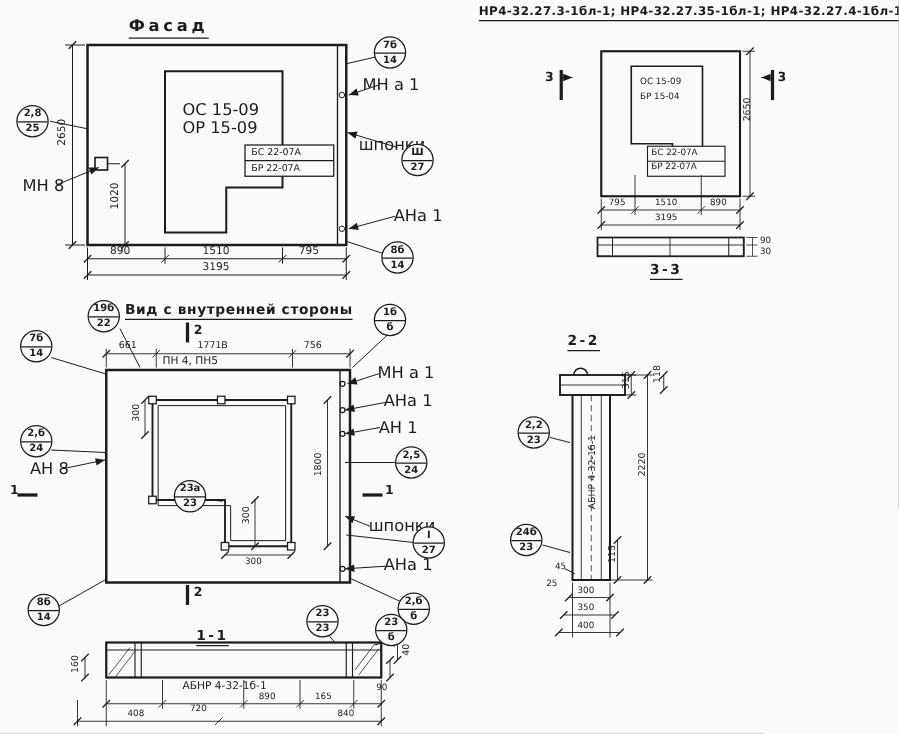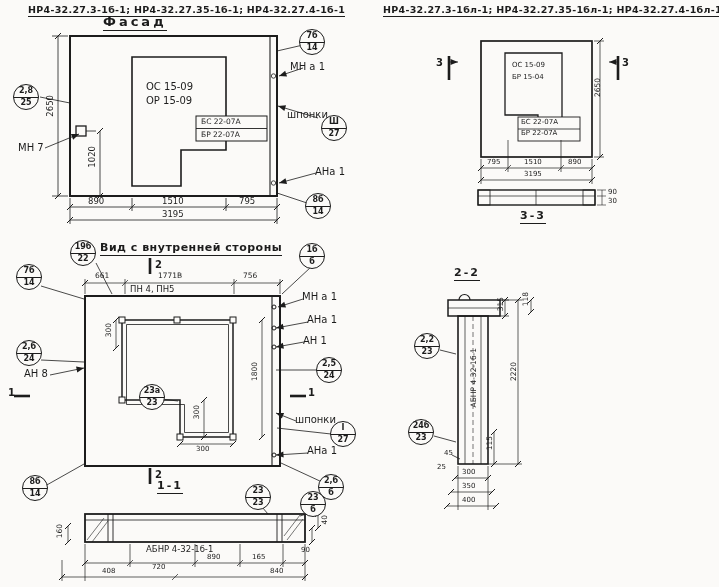--- a/index.html
+++ b/index.html
@@ -8,21 +8,21 @@
           font-family:"DejaVu Sans",sans-serif;color:#1c1c1c;overflow:hidden}
   svg{position:absolute;left:0;top:0}
   .hdr{position:absolute;font-size:9.5px;font-weight:bold;white-space:nowrap;
        border-bottom:1.3px solid #1c1c1c;padding-bottom:1px;letter-spacing:.3px}
   .ttl{position:absolute;font-weight:bold;font-size:13px;letter-spacing:3px;
        border-bottom:1.4px solid #1c1c1c;padding-bottom:1px;white-space:nowrap}
   .ttl.mid{font-size:12px;letter-spacing:2px}
   .ttl.small{font-size:11px;letter-spacing:.5px}
   .ttl.sec{font-size:11px;letter-spacing:2px}
   .lbl{position:absolute;font-size:8.5px;white-space:nowrap;line-height:1}
-  .md{font-size:10px}
+  .md{font-size:13px}
   .sm{font-size:7.5px}
   .xs{font-size:7px}
   .mk{font-size:10px;font-weight:bold}
   .vlbl{position:absolute;writing-mode:vertical-rl;transform:rotate(180deg);
         font-size:8.5px;white-space:nowrap;line-height:1}
   .vsm{font-size:7.5px}
   .callout{position:absolute;width:26px;height:26px;border:1.5px solid #1c1c1c;
            border-radius:50%;background:#fbfaf8;display:flex;flex-direction:column;
            text-align:center;font-size:8px;font-weight:bold;z-index:2}
   .callout span{flex:1;display:flex;align-items:center;justify-content:center;line-height:1}
@@ -223,31 +223,30 @@
           <line x1="62" y1="577" x2="305" y2="577" marker-start="url(#tk)" marker-end="url(#tk)"></line>
           <path d="M172 580 L178 574"></path>
           <line x1="68" y1="526" x2="68" y2="542" marker-start="url(#tk)" marker-end="url(#tk)"></line>
           <line x1="318" y1="514" x2="318" y2="528" marker-start="url(#tk)" marker-end="url(#tk)"></line>
           <line x1="312" y1="528" x2="312" y2="542" marker-start="url(#tk)" marker-end="url(#tk)"></line>
         </g>
       </g>
     </g>
   </svg>
 
-  <div class="hdr" style="left:28px;top:4px">НР4-32.27.3-1б-1; НР4-32.27.35-1б-1; НР4-32.27.4-1б-1</div>
   <div class="hdr" style="left:383px;top:4px">НР4-32.27.3-1бл-1; НР4-32.27.35-1бл-1; НР4-32.27.4-1бл-1</div>
 
   <div class="ttl" style="left:103px;top:14px">Фасад</div>
   <div class="lbl md" style="left:146px;top:82px">ОС 15-09</div>
   <div class="lbl md" style="left:146px;top:96px">ОР 15-09</div>
   <div class="lbl sm" style="left:201px;top:118px">БС 22-07А</div>
   <div class="lbl sm" style="left:201px;top:131px">БР 22-07А</div>
   <div class="lbl md" style="left:290px;top:62px">МН а 1</div>
   <div class="lbl md" style="left:287px;top:110px">шпонки</div>
-  <div class="lbl md" style="left:18px;top:143px">МН 7</div>
+  <div class="lbl md" style="left:18px;top:143px">МН 8</div>
   <div class="lbl md" style="left:315px;top:167px">АНа 1</div>
   <div class="callout" style="left:299px;top:29px">
     <span class="ct">7б</span>
     <span class="cb">14</span>
   </div>
   <div class="callout" style="left:13px;top:84px">
     <span class="ct">2,8</span>
     <span class="cb">25</span>
   </div>
   <div class="callout" style="left:321px;top:115px">
@@ -349,21 +348,21 @@
   <div class="vlbl vsm" style="left:497px;top:297px">315</div>
   <div class="vlbl vsm" style="left:510px;top:362px">2220</div>
   <div class="vlbl vsm" style="left:522px;top:292px">118</div>
   <div class="lbl xs" style="left:444px;top:450px">45</div>
   <div class="vlbl vsm" style="left:486px;top:436px">115</div>
   <div class="lbl xs" style="left:437px;top:464px">25</div>
   <div class="lbl xs" style="left:462px;top:469px">300</div>
   <div class="lbl xs" style="left:462px;top:483px">350</div>
   <div class="lbl xs" style="left:462px;top:497px">400</div>
 
-  <div class="ttl sec" style="left:157px;top:479px">1-1</div>
+  <div class="ttl sec" style="left:157px;top:502px">1-1</div>
   <div class="callout" style="left:245px;top:484px">
     <span class="ct">23</span>
     <span class="cb">23</span>
   </div>
   <div class="callout" style="left:300px;top:491px">
     <span class="ct">23</span>
     <span class="cb">б</span>
   </div>
   <div class="lbl" style="left:146px;top:545px">АБНР 4-32-1б-1</div>
   <div class="vlbl vsm" style="left:56px;top:524px">160</div>

